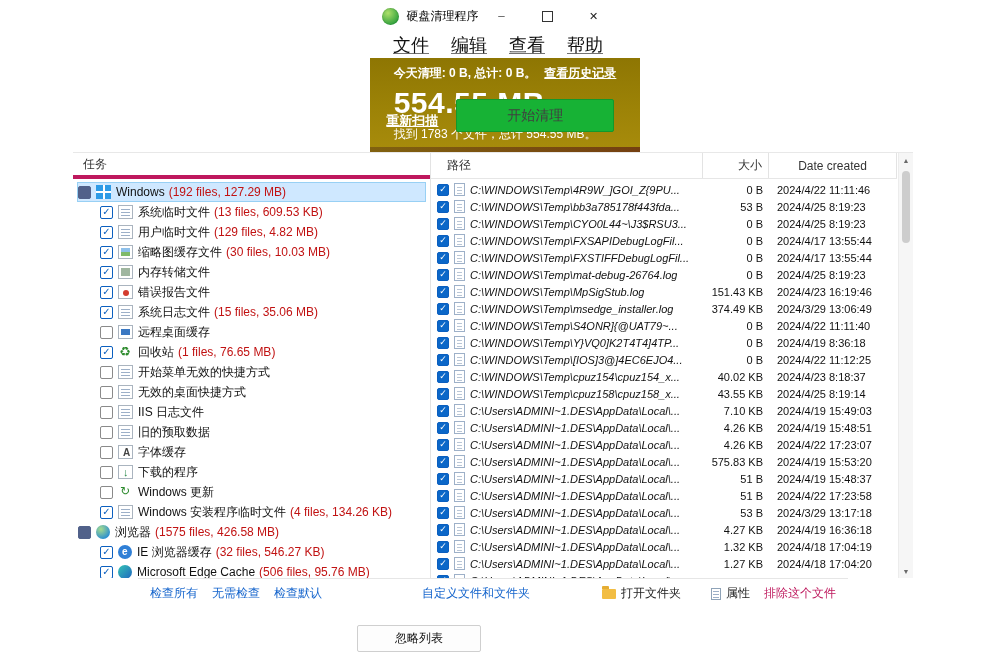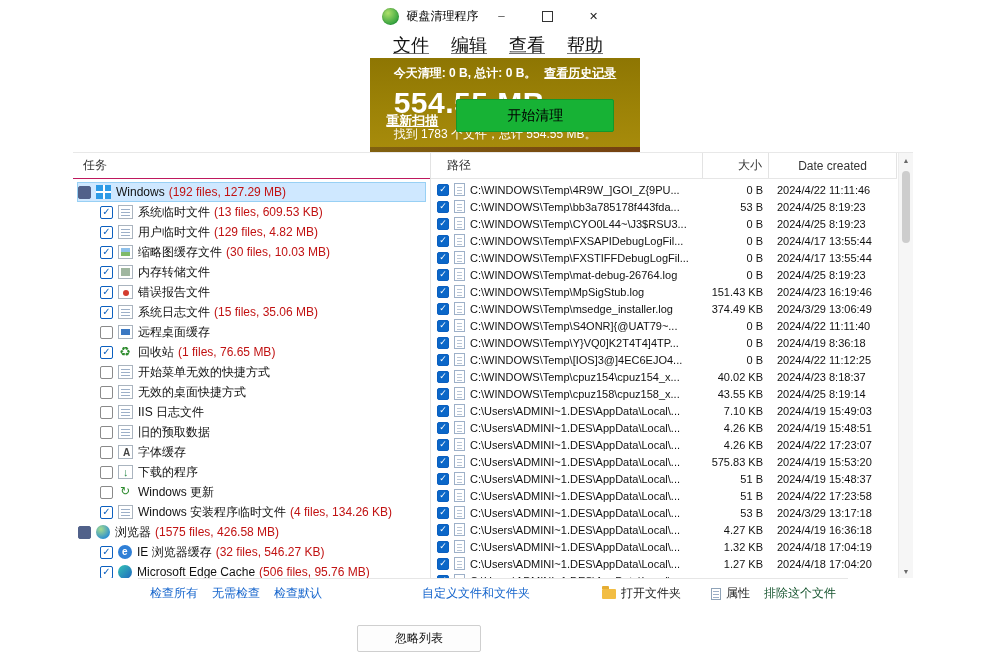--- a/index.html
+++ b/index.html
@@ -28,28 +28,28 @@
     background: linear-gradient(180deg,#8e7603 0%, #9d8307 55%, #a88c0c 100%); padding:7px 24px 0 24px;margin-left:24px; }
   .banner::after { content:""; position:absolute; left:0; right:0; bottom:0; height:5px;
     background: linear-gradient(90deg,#7a5a10,#6b3212); opacity:.85; }
   .banner-top { font-size:12px; font-weight:bold; display:flex; gap:8px; align-items:baseline; }
   .banner-history { text-decoration:underline; cursor:pointer; }
   .banner-size { font-size:30px; font-weight:bold; margin-top:4px; letter-spacing:.5px; }
   .banner-found { font-size:12px; margin-top:6px; }
   .rescan { position:absolute; right:202px; top:54px; font-size:13px; font-weight:bold;
     color:#fff; text-decoration:underline; cursor:pointer; }
   .start-btn { position:absolute; right:26px; top:41px; width:158px; height:33px;
-    background:#17b235; border:1px solid #12982c; border-radius:2px; color:#000000; font-size:14px;
+    background:#17b235; border:1px solid #12982c; border-radius:2px; color:#404040; font-size:14px;
     font-family:inherit; cursor:pointer; }
 
   
   .main { flex:1; display:flex; min-height:0; border-top:1px solid #e8e8e8; }
   .left-panel { width:358px; flex:none; border-right:1px solid #e3e3e3; display:flex; flex-direction:column; min-height:0; }
   .panel-header { height:26px; flex:none; display:flex; align-items:center; padding-left:10px;
-    font-size:12px; color:#333; border-bottom:1px solid #be185d; }
+    font-size:12px; color:#333; border-bottom:4px solid #be185d; }
   .tree { flex:1; overflow:hidden; padding-top:3px; }
   .tree-row { height:20px; display:flex; align-items:center; font-size:12px; margin:0 4px; border:1px solid transparent; }
   .tree-row.lvl0 { }
   .tree-row.lvl1 { padding-left:22px; }
   .tree-row.selected { background:#cfe8ff; border-color:#98d0f4; }
   .tl { color:#111; margin-right:4px; white-space:nowrap; }
   .td { color:#c11212; white-space:nowrap; }
 
   
   .cb { width:13px; height:13px; flex:none; border:1px solid #8a8a8a; background:#fff; border-radius:2px;
@@ -94,21 +94,21 @@
 
   
   .right-panel { flex:1; position:relative; display:flex; flex-direction:column; min-height:0; padding-right:16px; }
   .table-header { height:26px; flex:none; display:flex; align-items:center; border-bottom:1px solid #e6e6e6; font-size:12px; color:#333; }
   .col-path { width:272px; flex:none; padding-left:16px; border-right:1px solid #e3e3e3; height:100%; display:flex; align-items:center; }
   .col-size { width:66px; flex:none; justify-content:flex-end; padding-right:6px; border-right:1px solid #e3e3e3; height:100%; display:flex; align-items:center; }
   .col-date { width:128px; flex:none; justify-content:center; border-right:1px solid #e3e3e3; height:100%; display:flex; align-items:center; }
   .col-fill { flex:1; }
   .file-list { flex:1; overflow:hidden; padding-top:2px; }
   .frow { height:17px; display:flex; align-items:center; font-size:11px; color:#111; }
-  .fcell-path { width:272px; flex:none; display:flex; align-items:center; padding-left:6px; overflow:hidden; }
+  .fcell-path { width:272px; flex:none; display:flex; align-items:center; padding-left:6px; overflow:hidden;font-style:italic; }
   .fpath { white-space:nowrap; overflow:hidden; }
   .fsize { width:66px; flex:none; text-align:right; padding-right:6px; }
   .fdate { width:128px; flex:none; padding-left:8px; }
   .fcb { width:12px; height:12px; flex:none; background:#0b67c8; border:1px solid #0b5fbf; border-radius:2px;
     color:#fff; font-size:9px; line-height:1; display:inline-flex; align-items:center; justify-content:center; }
   .fcb::before { content:"✓"; }
   .fi { width:11px; height:13px; flex:none; background:#fff; border:1px solid #9db0c8; margin:0 5px 0 5px; position:relative; }
   .fi::after { content:""; position:absolute; left:2px; right:2px; top:3px; height:1px; background:#b9c6d6;
     box-shadow:0 3px 0 #b9c6d6, 0 6px 0 #b9c6d6; }
 
@@ -126,21 +126,21 @@
   .sb-custom { margin-left:86px;font-family:Liberation Serif, serif; }
   .sb-action { display:flex; align-items:center; gap:5px; color:#222; cursor:pointer; white-space:nowrap; }
   .sb-open { margin-left:58px; }
   .sb-props { margin-left:16px; }
   .sb-folder { width:14px; height:10px; background:#f2bd43; border-radius:1px; position:relative; }
   .sb-folder::before { content:""; position:absolute; top:-3px; left:0; width:7px; height:3px; background:#e5ad33;
     border-radius:1px 1px 0 0; }
   .sb-page { width:10px; height:12px; background:#fff; border:1px solid #8fa3b8; position:relative; }
   .sb-page::after { content:""; position:absolute; left:1px; right:1px; top:2px; height:1px; background:#9db0c8;
     box-shadow:0 3px 0 #9db0c8, 0 6px 0 #9db0c8; }
-  .sb-exclude { margin-left:auto; color:#14532d; white-space:nowrap; }
+  .sb-exclude { margin-left:auto; color:#be185d; white-space:nowrap; }
 
   
   .footer { height:51px; flex:none; background:#f0f0f0; border-top:1px solid #dcdcdc; position:relative; }
   .ignore-btn { position:absolute; right:12px; top:16px; width:124px; height:27px; background:#fdfdfd;
     border:1px solid #cfcfcf; border-radius:2px; font-size:12px; font-family:inherit; color:#111; cursor:pointer; }
 </style>
 </head>
 <body>
 
 <div class="window">

